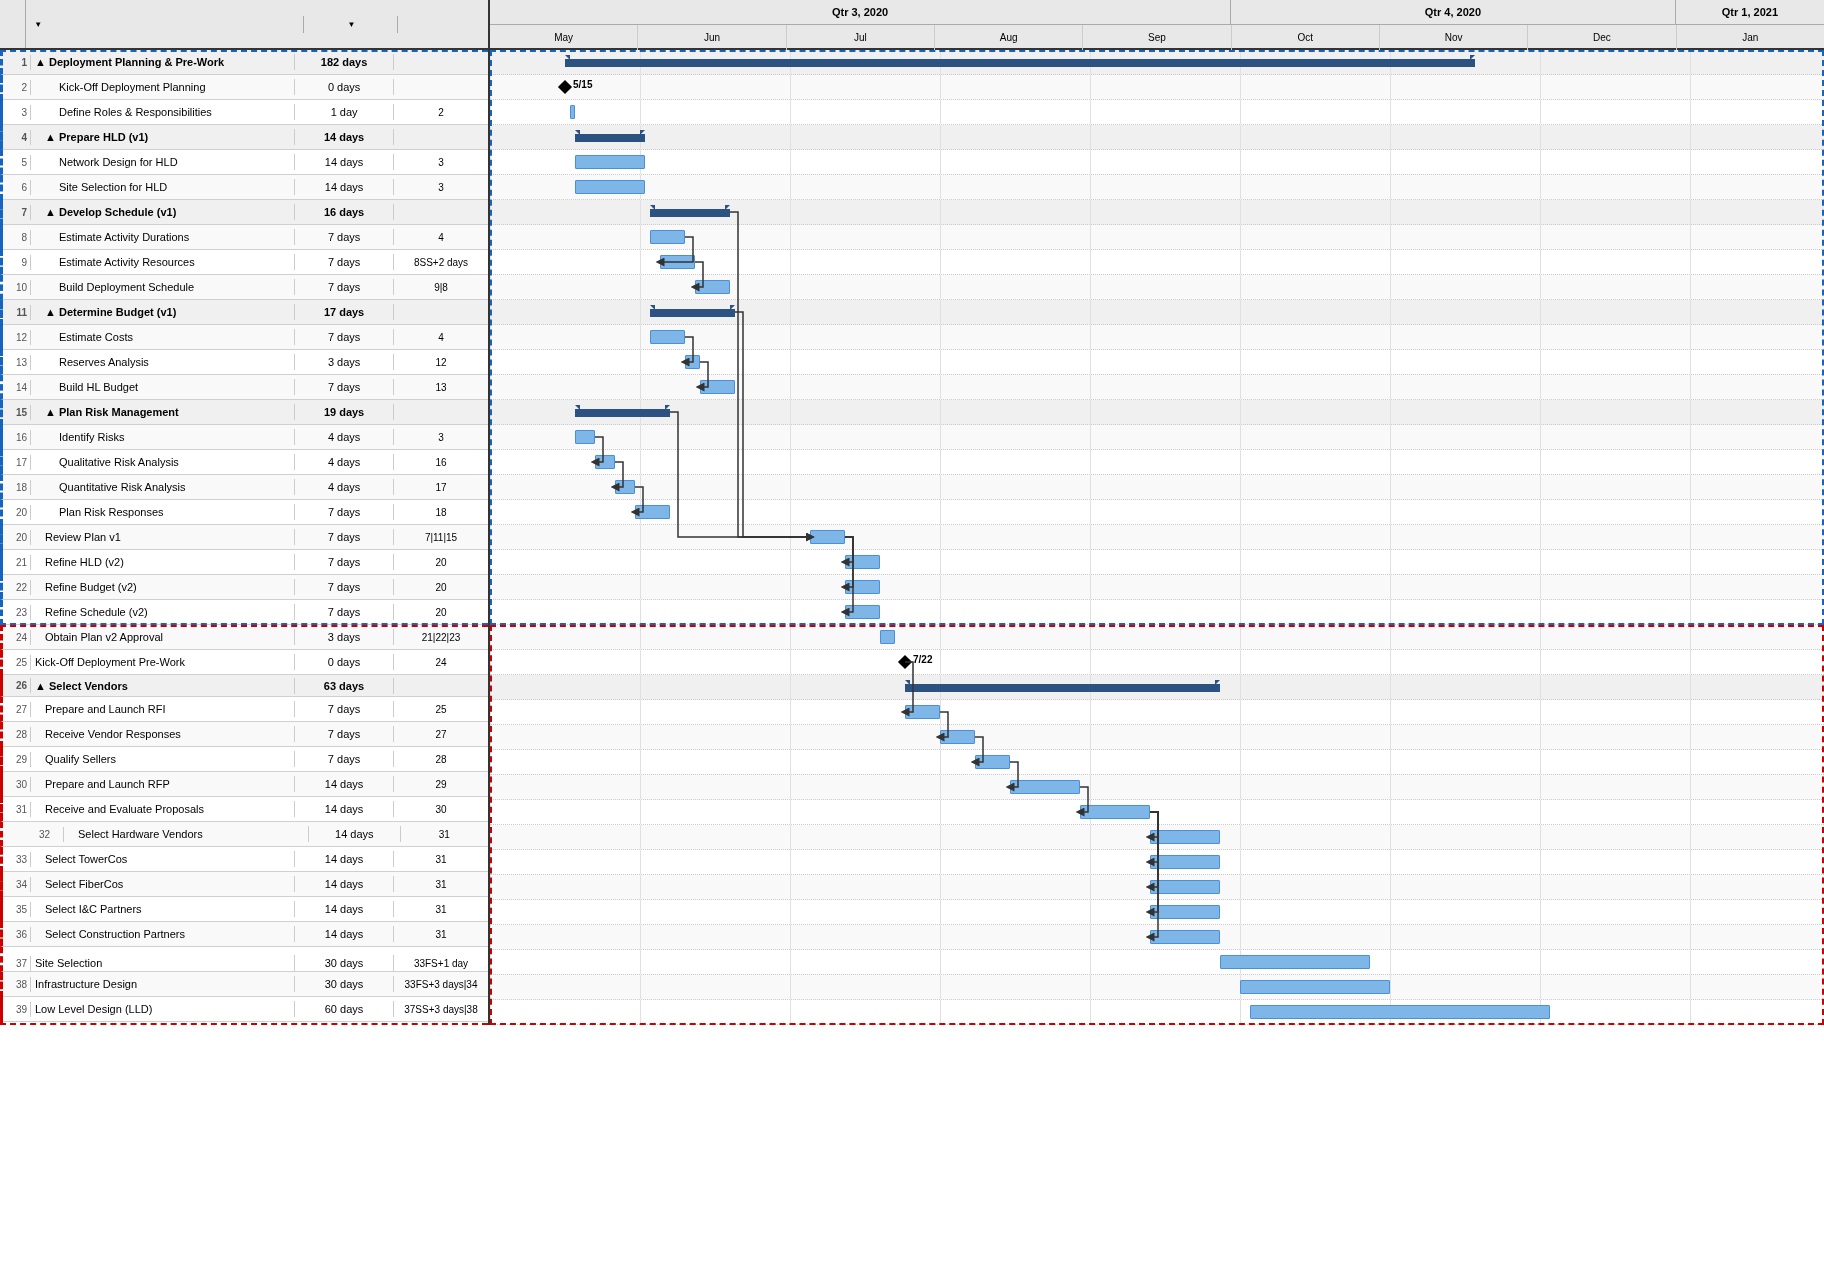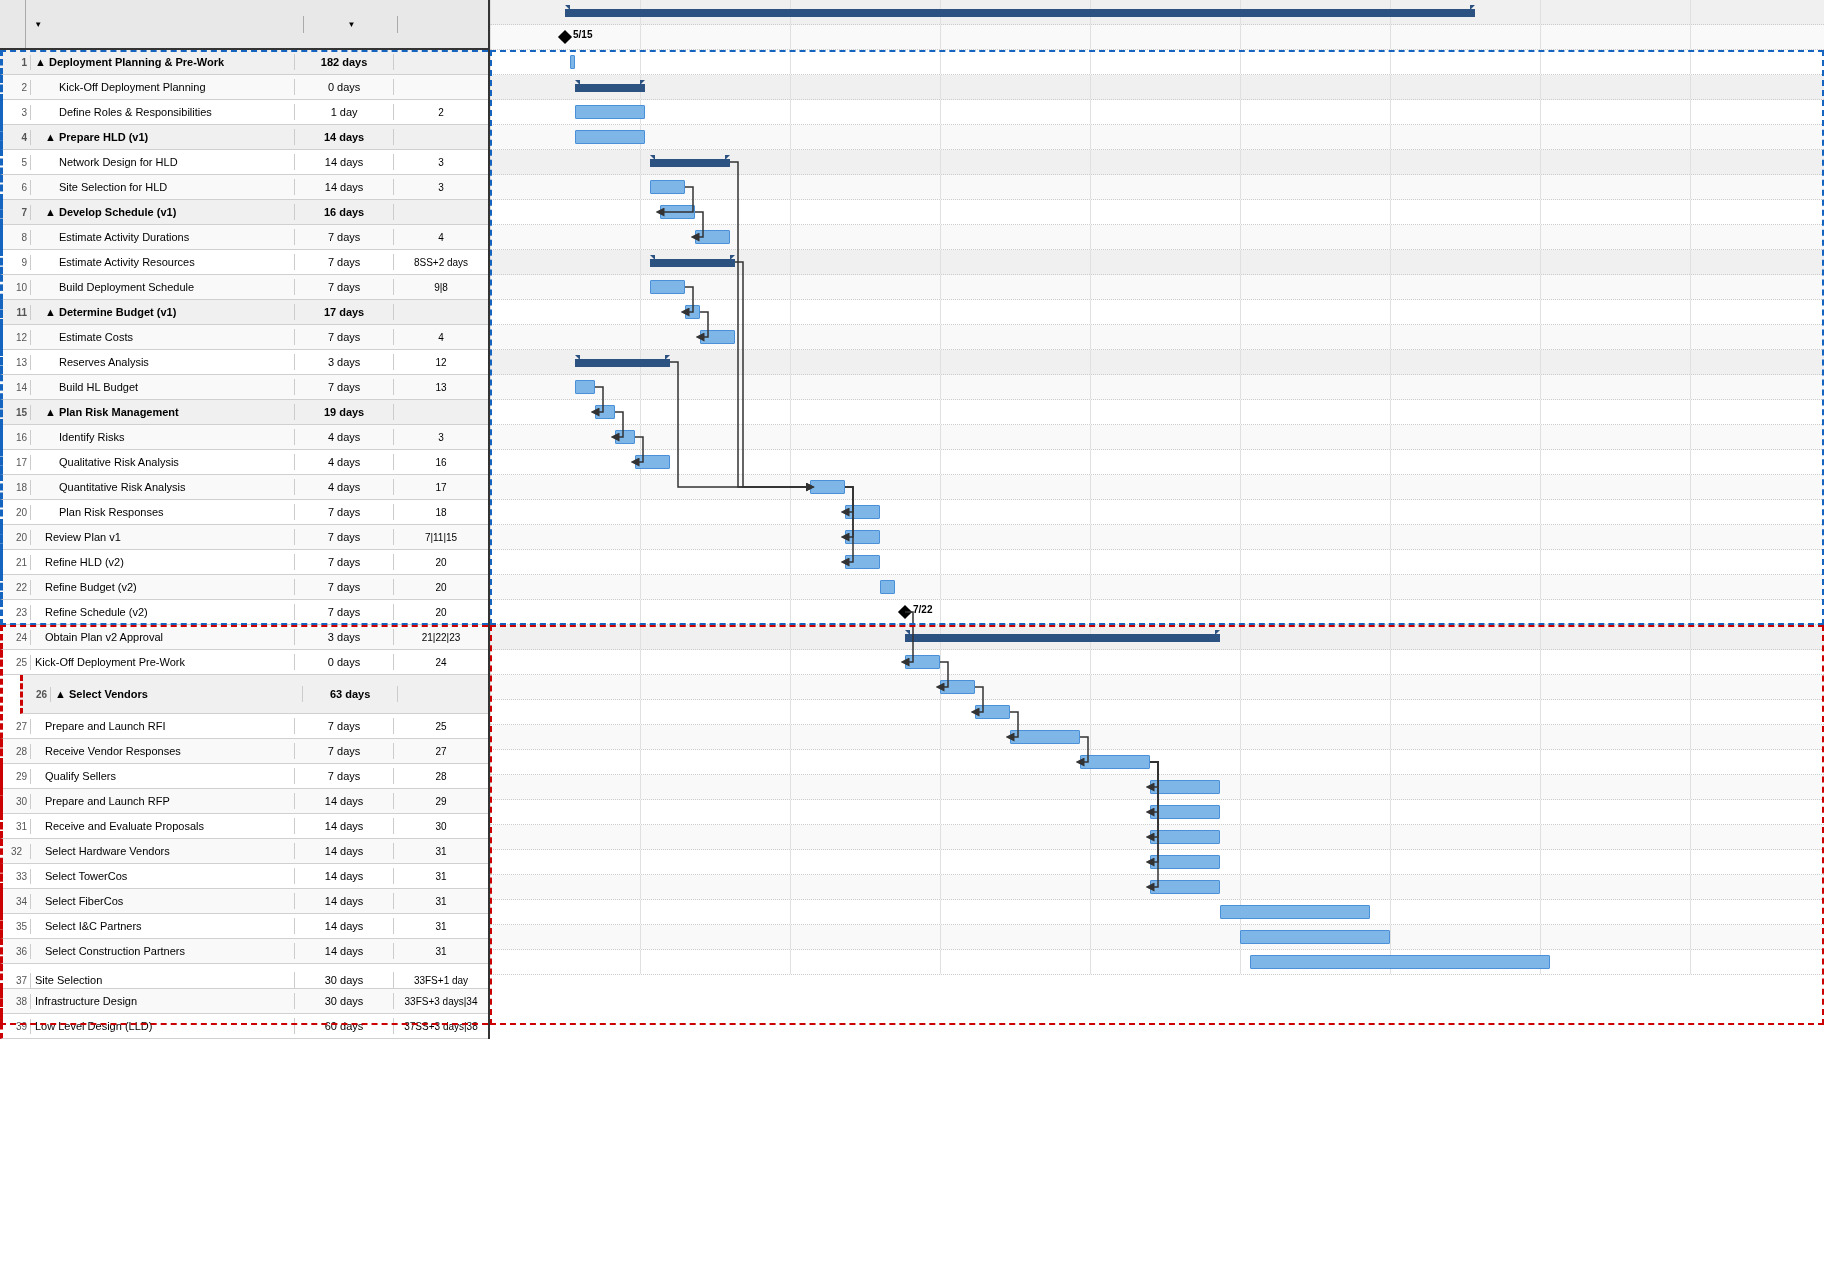--- a/index.html
+++ b/index.html
@@ -216,21 +216,21 @@
             <div class="task-name-cell" style="width: 267px; padding: 2px 4px 2px 14px; border-right: 1px solid rgb(204, 204, 204); overflow: hidden; white-space: nowrap; text-overflow: ellipsis; font-weight: normal; font-size: 11px;">Obtain Plan v2 Approval</div>
             <div class="duration-cell" style="width: 100px; padding: 2px 4px; border-right: 1px solid rgb(204, 204, 204); text-align: center; font-weight: normal; font-size: 11px;">3 days</div>
             <div class="pred-cell" style="width: 95px; padding: 2px 4px; text-align: center; overflow: hidden; white-space: nowrap; font-size: 10px;">21|22|23</div>
           </div>
           <div class="task-row" style="background: rgb(255, 255, 255); display: flex; height: 25px; align-items: center; border-bottom: 1px solid rgb(208, 208, 208); border-left: 3px dashed rgb(204, 0, 0);">
             <div class="row-num" style="width: 28px; min-width: 28px; padding: 2px 3px; border-right: 1px solid rgb(204, 204, 204); color: rgb(85, 85, 85); font-size: 10px; text-align: right;">25</div>
             <div class="task-name-cell" style="width: 267px; padding: 2px 4px; border-right: 1px solid rgb(204, 204, 204); overflow: hidden; white-space: nowrap; text-overflow: ellipsis; font-weight: normal; font-size: 11px;">Kick-Off Deployment Pre-Work</div>
             <div class="duration-cell" style="width: 100px; padding: 2px 4px; border-right: 1px solid rgb(204, 204, 204); text-align: center; font-weight: normal; font-size: 11px;">0 days</div>
             <div class="pred-cell" style="width: 95px; padding: 2px 4px; text-align: center; overflow: hidden; white-space: nowrap; font-size: 10px;">24</div>
           </div>
-          <div class="task-row summary" style="background: rgb(240, 240, 240); display: flex; height: 39px; align-items: center; border-bottom: 1px solid rgb(208, 208, 208); border-left: 3px dashed rgb(204, 0, 0); margin-left: 20px;">
+          <div class="task-row summary" style="background: rgb(240, 240, 240); display: flex; height: 22px; align-items: center; border-bottom: 1px solid rgb(208, 208, 208); border-left: 3px dashed rgb(204, 0, 0);">
             <div class="row-num" style="width: 28px; min-width: 28px; padding: 2px 3px; border-right: 1px solid rgb(204, 204, 204); color: rgb(85, 85, 85); font-size: 10px; text-align: right;">26</div>
             <div class="task-name-cell" style="width: 267px; padding: 2px 4px; border-right: 1px solid rgb(204, 204, 204); overflow: hidden; white-space: nowrap; text-overflow: ellipsis; font-weight: bold; font-size: 11px;">▲ Select Vendors</div>
             <div class="duration-cell" style="width: 100px; padding: 2px 4px; border-right: 1px solid rgb(204, 204, 204); text-align: center; font-weight: bold; font-size: 11px;">63 days</div>
             <div class="pred-cell" style="width: 95px; padding: 2px 4px; text-align: center; overflow: hidden; white-space: nowrap; font-size: 10px;"></div>
           </div>
           <div class="task-row" style="background: rgb(255, 255, 255); display: flex; height: 25px; align-items: center; border-bottom: 1px solid rgb(208, 208, 208); border-left: 3px dashed rgb(204, 0, 0);">
             <div class="row-num" style="width: 28px; min-width: 28px; padding: 2px 3px; border-right: 1px solid rgb(204, 204, 204); color: rgb(85, 85, 85); font-size: 10px; text-align: right;">27</div>
             <div class="task-name-cell" style="width: 267px; padding: 2px 4px 2px 14px; border-right: 1px solid rgb(204, 204, 204); overflow: hidden; white-space: nowrap; text-overflow: ellipsis; font-weight: normal; font-size: 11px;">Prepare and Launch RFI</div>
             <div class="duration-cell" style="width: 100px; padding: 2px 4px; border-right: 1px solid rgb(204, 204, 204); text-align: center; font-weight: normal; font-size: 11px;">7 days</div>
             <div class="pred-cell" style="width: 95px; padding: 2px 4px; text-align: center; overflow: hidden; white-space: nowrap; font-size: 10px;">25</div>
@@ -253,21 +253,21 @@
             <div class="duration-cell" style="width: 100px; padding: 2px 4px; border-right: 1px solid rgb(204, 204, 204); text-align: center; font-weight: normal; font-size: 11px;">14 days</div>
             <div class="pred-cell" style="width: 95px; padding: 2px 4px; text-align: center; overflow: hidden; white-space: nowrap; font-size: 10px;">29</div>
           </div>
           <div class="task-row" style="background: rgb(255, 255, 255); display: flex; height: 25px; align-items: center; border-bottom: 1px solid rgb(208, 208, 208); border-left: 3px dashed rgb(204, 0, 0);">
             <div class="row-num" style="width: 28px; min-width: 28px; padding: 2px 3px; border-right: 1px solid rgb(204, 204, 204); color: rgb(85, 85, 85); font-size: 10px; text-align: right;">31</div>
             <div class="task-name-cell" style="width: 267px; padding: 2px 4px 2px 14px; border-right: 1px solid rgb(204, 204, 204); overflow: hidden; white-space: nowrap; text-overflow: ellipsis; font-weight: normal; font-size: 11px;">Receive and Evaluate Proposals</div>
             <div class="duration-cell" style="width: 100px; padding: 2px 4px; border-right: 1px solid rgb(204, 204, 204); text-align: center; font-weight: normal; font-size: 11px;">14 days</div>
             <div class="pred-cell" style="width: 95px; padding: 2px 4px; text-align: center; overflow: hidden; white-space: nowrap; font-size: 10px;">30</div>
           </div>
           <div class="task-row" style="background: rgb(249, 249, 249); display: flex; height: 25px; align-items: center; border-bottom: 1px solid rgb(208, 208, 208); border-left: 3px dashed rgb(204, 0, 0);">
-            <div class="row-num" style="width: 28px; min-width: 28px; padding: 2px 3px; border-right: 1px solid rgb(204, 204, 204); color: rgb(85, 85, 85); font-size: 10px; text-align: center;">32</div>
+            <div class="row-num" style="width: 28px; min-width: 28px; padding: 2px 3px; border-right: 1px solid rgb(204, 204, 204); color: rgb(85, 85, 85); font-size: 10px; text-align: left; margin-left: 33px;">32</div>
             <div class="task-name-cell" style="width: 267px; padding: 2px 4px 2px 14px; border-right: 1px solid rgb(204, 204, 204); overflow: hidden; white-space: nowrap; text-overflow: ellipsis; font-weight: normal; font-size: 11px;">Select Hardware Vendors</div>
             <div class="duration-cell" style="width: 100px; padding: 2px 4px; border-right: 1px solid rgb(204, 204, 204); text-align: center; font-weight: normal; font-size: 11px;">14 days</div>
             <div class="pred-cell" style="width: 95px; padding: 2px 4px; text-align: center; overflow: hidden; white-space: nowrap; font-size: 10px;">31</div>
           </div>
           <div class="task-row" style="background: rgb(255, 255, 255); display: flex; height: 25px; align-items: center; border-bottom: 1px solid rgb(208, 208, 208); border-left: 3px dashed rgb(204, 0, 0);">
             <div class="row-num" style="width: 28px; min-width: 28px; padding: 2px 3px; border-right: 1px solid rgb(204, 204, 204); color: rgb(85, 85, 85); font-size: 10px; text-align: right;">33</div>
             <div class="task-name-cell" style="width: 267px; padding: 2px 4px 2px 14px; border-right: 1px solid rgb(204, 204, 204); overflow: hidden; white-space: nowrap; text-overflow: ellipsis; font-weight: normal; font-size: 11px;">Select TowerCos</div>
             <div class="duration-cell" style="width: 100px; padding: 2px 4px; border-right: 1px solid rgb(204, 204, 204); text-align: center; font-weight: normal; font-size: 11px;">14 days</div>
             <div class="pred-cell" style="width: 95px; padding: 2px 4px; text-align: center; overflow: hidden; white-space: nowrap; font-size: 10px;">31</div>
           </div>
@@ -307,20 +307,41 @@
             <div class="duration-cell" style="width: 100px; padding: 2px 4px; border-right: 1px solid rgb(204, 204, 204); text-align: center; font-weight: normal; font-size: 11px;">60 days</div>
             <div class="pred-cell" style="width: 95px; padding: 2px 4px; text-align: center; overflow: hidden; white-space: nowrap; font-size: 10px;">37SS+3 days|38</div>
           </div>
         </div>
     <div style="position: absolute; top: 50px; left: 0px; right: 0px; height: 575px; border-top: 2px dashed rgb(21, 101, 192); border-bottom: 2px dashed rgb(21, 101, 192); border-left: 3px dashed rgb(21, 101, 192); pointer-events: none; z-index: 5;"></div>
         <div style="position: absolute; top: 625px; left: 0px; right: 0px; height: 400px; border-top: 2px dashed rgb(204, 0, 0); border-bottom: 2px dashed rgb(204, 0, 0); border-left: 3px dashed rgb(204, 0, 0); pointer-events: none; z-index: 5;"></div>
       </div>
 
     <div class="gantt-chart" style="position:relative;">
 
+      <div class="gantt-header">
+        <div class="gantt-header-top">
+
+          <div class="gantt-quarter" style="width: calc(5 * 150px + 0px);">Qtr 3, 2020</div>
+
+          <div class="gantt-quarter" style="width: calc(3 * 150px);">Qtr 4, 2020</div>
+
+          <div class="gantt-quarter" style="width: calc(1 * 150px); border-right: none;">Qtr 1, 2021</div>
+        </div>
+        <div class="gantt-header-bottom">
+          <div class="gantt-month" style="width:150px;">May</div>
+          <div class="gantt-month" style="width:150px;">Jun</div>
+          <div class="gantt-month" style="width:150px;">Jul</div>
+          <div class="gantt-month" style="width:150px;">Aug</div>
+          <div class="gantt-month" style="width:150px;">Sep</div>
+          <div class="gantt-month" style="width:150px;">Oct</div>
+          <div class="gantt-month" style="width:150px;">Nov</div>
+          <div class="gantt-month" style="width:150px;">Dec</div>
+          <div class="gantt-month" style="width:150px; border-right:none;">Jan</div>
+        </div>
+      </div>
 
       <div class="gantt-rows" id="gantt-rows-right" style="position:relative;">
       <div class="gantt-row summary-row" style="height: 25px; border-bottom: 1px dotted rgb(204, 204, 204); position: relative; background: rgb(240, 240, 240);">
             <div style="position: absolute; left: 0px; top: 0px; bottom: 0px; width: 1px; background: rgb(224, 224, 224);"></div>
             <div style="position: absolute; left: 150px; top: 0px; bottom: 0px; width: 1px; background: rgb(224, 224, 224);"></div>
             <div style="position: absolute; left: 300px; top: 0px; bottom: 0px; width: 1px; background: rgb(224, 224, 224);"></div>
             <div style="position: absolute; left: 450px; top: 0px; bottom: 0px; width: 1px; background: rgb(224, 224, 224);"></div>
             <div style="position: absolute; left: 600px; top: 0px; bottom: 0px; width: 1px; background: rgb(224, 224, 224);"></div>
             <div style="position: absolute; left: 750px; top: 0px; bottom: 0px; width: 1px; background: rgb(224, 224, 224);"></div>
             <div style="position: absolute; left: 900px; top: 0px; bottom: 0px; width: 1px; background: rgb(224, 224, 224);"></div>

